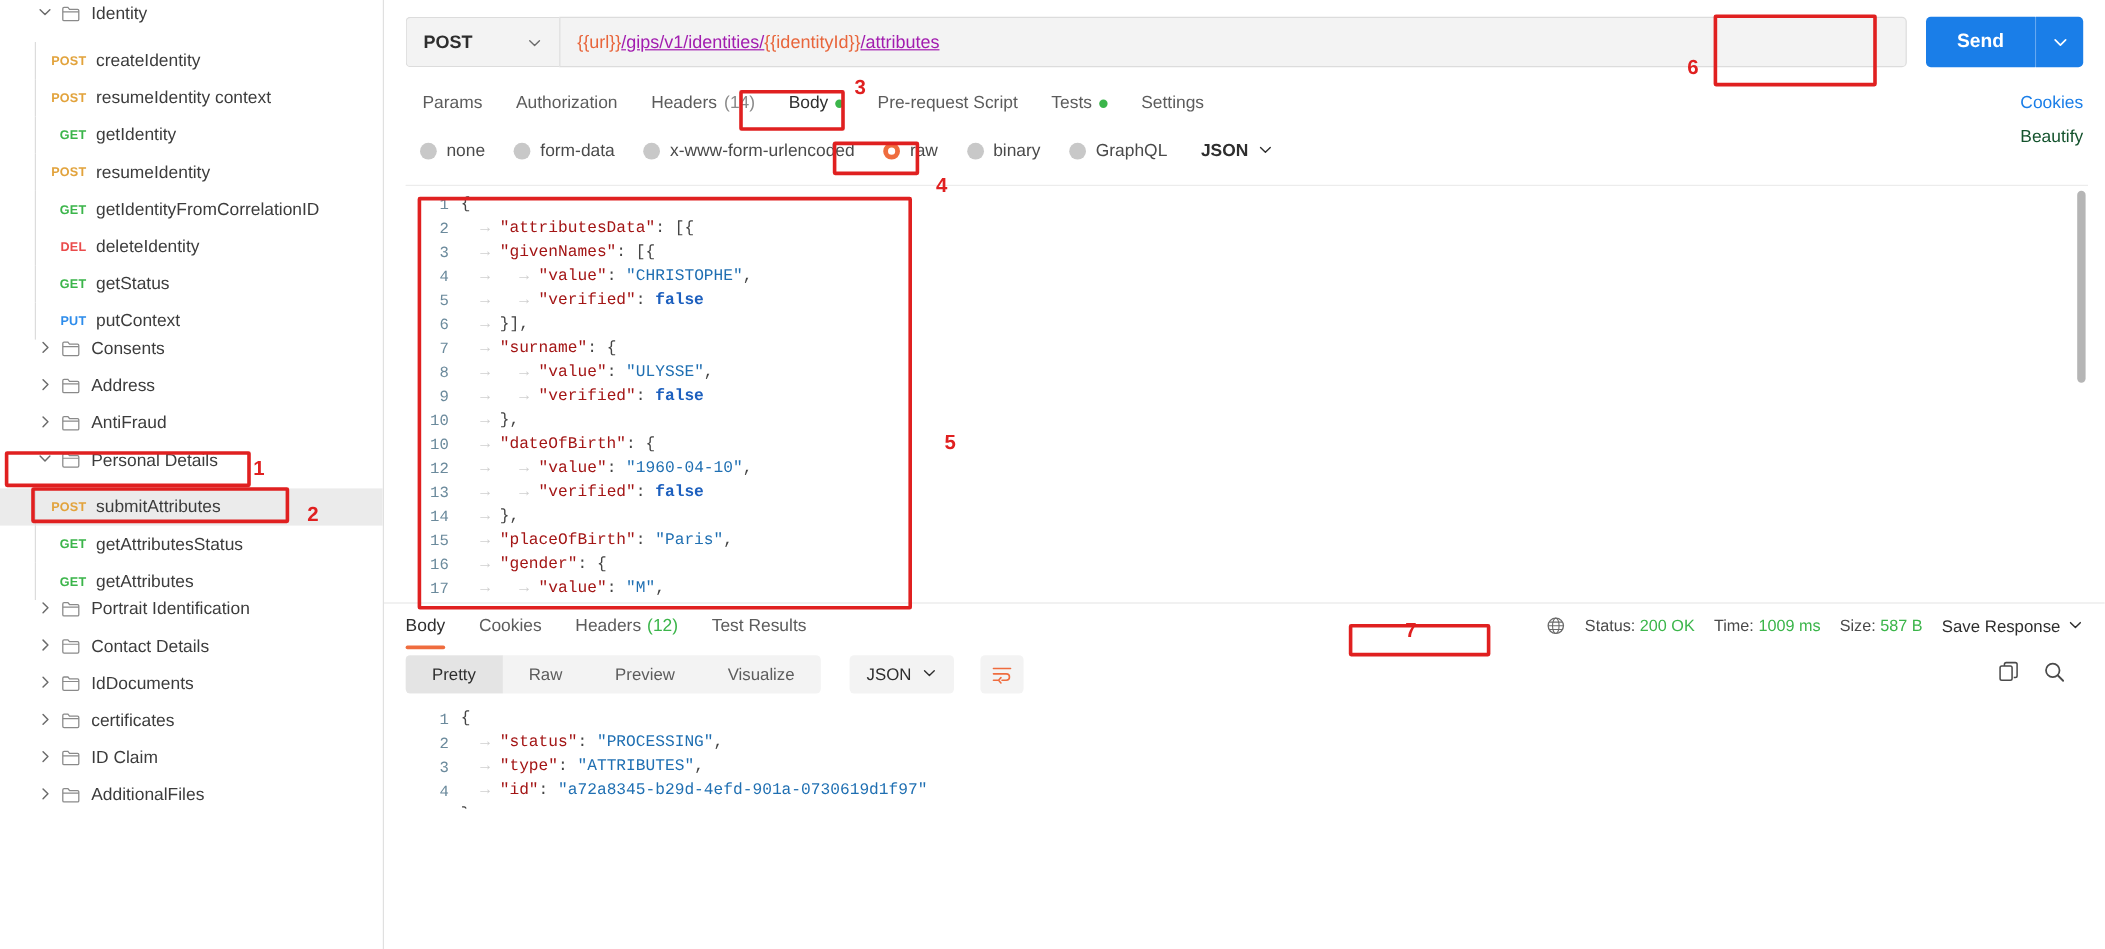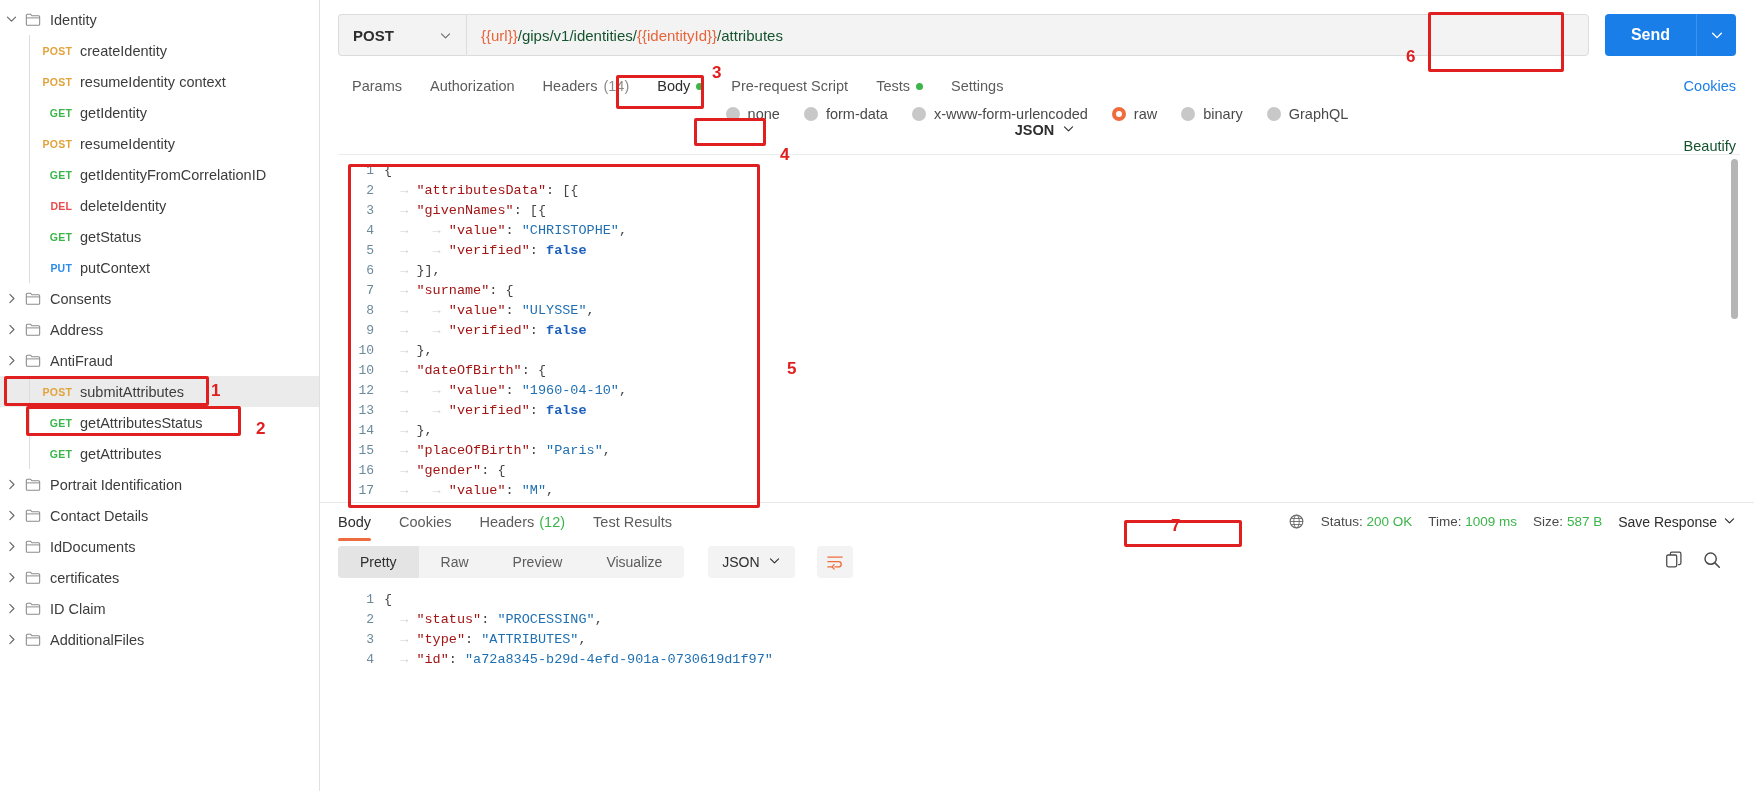--- a/index.html
+++ b/index.html
@@ -14,23 +14,23 @@
   
   .sidebar {
     width: 320px; height: 791px;
     background: #fff;
     border-right: 1px solid #e0e0e0;
     overflow: hidden;
     position: relative;
     padding-top: 4px;
   }
   .tree-row {
-    display: flex; align-items: center;
+    display: flex; align-items: flex-start;
     height: 31px;
-    padding-left: 0;
+    padding-left: 26px;
     font-size: 14.5px;
     color: #3c3c3c;
     white-space: nowrap;
     cursor: pointer;
   }
   .chev {
     width: 22px; flex: 0 0 22px;
     display: flex; align-items: center; justify-content: center;
     color: #6b6b6b;
   }
@@ -91,21 +91,21 @@
     background: #f3f3f3;
     border: 1px solid #dcdcdc;
     border-radius: 0 4px 4px 0;
     display: flex; align-items: center;
     padding: 0 14px;
     font-size: 15px;
     overflow: hidden; white-space: nowrap;
     cursor: text;
   }
   .var { color: #e8653b; }
-  .url-plain { color: #14532d; }
+  .url-plain { color: #a21caf; text-decoration: underline; }
   .send-wrap { margin-left: 16px; display: flex; }
   .send-btn {
     height: 42px; background: #1a7ee8; color: #fff;
     border: none; border-radius: 4px 0 0 4px;
     font-size: 16px; font-weight: bold;
     padding: 0 26px; cursor: pointer;
     font-family: "Liberation Sans", sans-serif;
   }
   .send-caret {
     height: 42px; width: 40px; background: #1a7ee8; color: #fff;
@@ -132,24 +132,23 @@
   .req-tab.active { color: #2e2e2e; }
   .count { color: #3bb54a; }
   .count-grey { color: #8a8a8a; }
   .dot { width: 7px; height: 7px; border-radius: 50%; background: #3bb54a; display: inline-block; }
   .cookies-link {
     margin-left: auto; color: #1a7ee8; font-size: 14.5px; cursor: pointer;
   }
 
   
   .body-type-row {
-    display: flex; align-items: center;
+    display: flex; 
     padding: 0 18px; height: 40px; gap: 0;
     position: relative;
-    flex-direction: column;
   }
   .radio-opt {
     display: flex; align-items: center; gap: 8px;
     font-size: 14.5px; color: #4a4a4a;
     padding: 0 12px; cursor: pointer; white-space: nowrap;
   }
   .radio {
     width: 14px; height: 14px; border-radius: 50%;
     background: #c8c8c8; display: inline-block; flex: 0 0 14px;
   }
@@ -375,20 +374,34 @@
               <path d="M6 3l5 5-5 5" fill="none" stroke="currentColor" stroke-width="1.5" stroke-linecap="round" stroke-linejoin="round"></path>
             </svg>
           </span>
           <span class="folder-icon">
             <svg width="16" height="15" viewBox="0 0 18 16">
               <path d="M1.5 3.2A1.2 1.2 0 012.7 2h3.6l1.5 1.8h7.5A1.2 1.2 0 0116.5 5v8.3a1.2 1.2 0 01-1.2 1.2H2.7a1.2 1.2 0 01-1.2-1.2z" fill="none" stroke="currentColor" stroke-width="1.2"></path>
               <path d="M1.6 6.2h14.8" stroke="currentColor" stroke-width="1.1"></path>
             </svg>
           </span>
           <span class="folder-label">AntiFraud</span>
+        </div>
+        <div class="tree-row">
+          <span class="chev">
+            <svg width="13" height="13" viewBox="0 0 16 16">
+              <path d="M5 3l5 5-5 5" fill="none" stroke="currentColor" stroke-width="1.5" stroke-linecap="round" stroke-linejoin="round" transform="rotate(90 8 8)"></path>
+            </svg>
+          </span>
+          <span class="folder-icon">
+            <svg width="16" height="15" viewBox="0 0 18 16">
+              <path d="M1.5 3.2A1.2 1.2 0 012.7 2h3.6l1.5 1.8h7.5A1.2 1.2 0 0116.5 5v8.3a1.2 1.2 0 01-1.2 1.2H2.7a1.2 1.2 0 01-1.2-1.2z" fill="none" stroke="currentColor" stroke-width="1.2"></path>
+              <path d="M1.6 6.2h14.8" stroke="currentColor" stroke-width="1.1"></path>
+            </svg>
+          </span>
+          <span class="folder-label">Personal Details</span>
         </div>
         <div class="req-row selected">
           <span class="req-guide"></span>
           <span class="method m-post">POST</span>
           <span class="req-name">submitAttributes</span>
         </div>
         <div class="req-row">
           <span class="req-guide"></span>
           <span class="method m-get">GET</span>
           <span class="req-name">getAttributesStatus</span>

